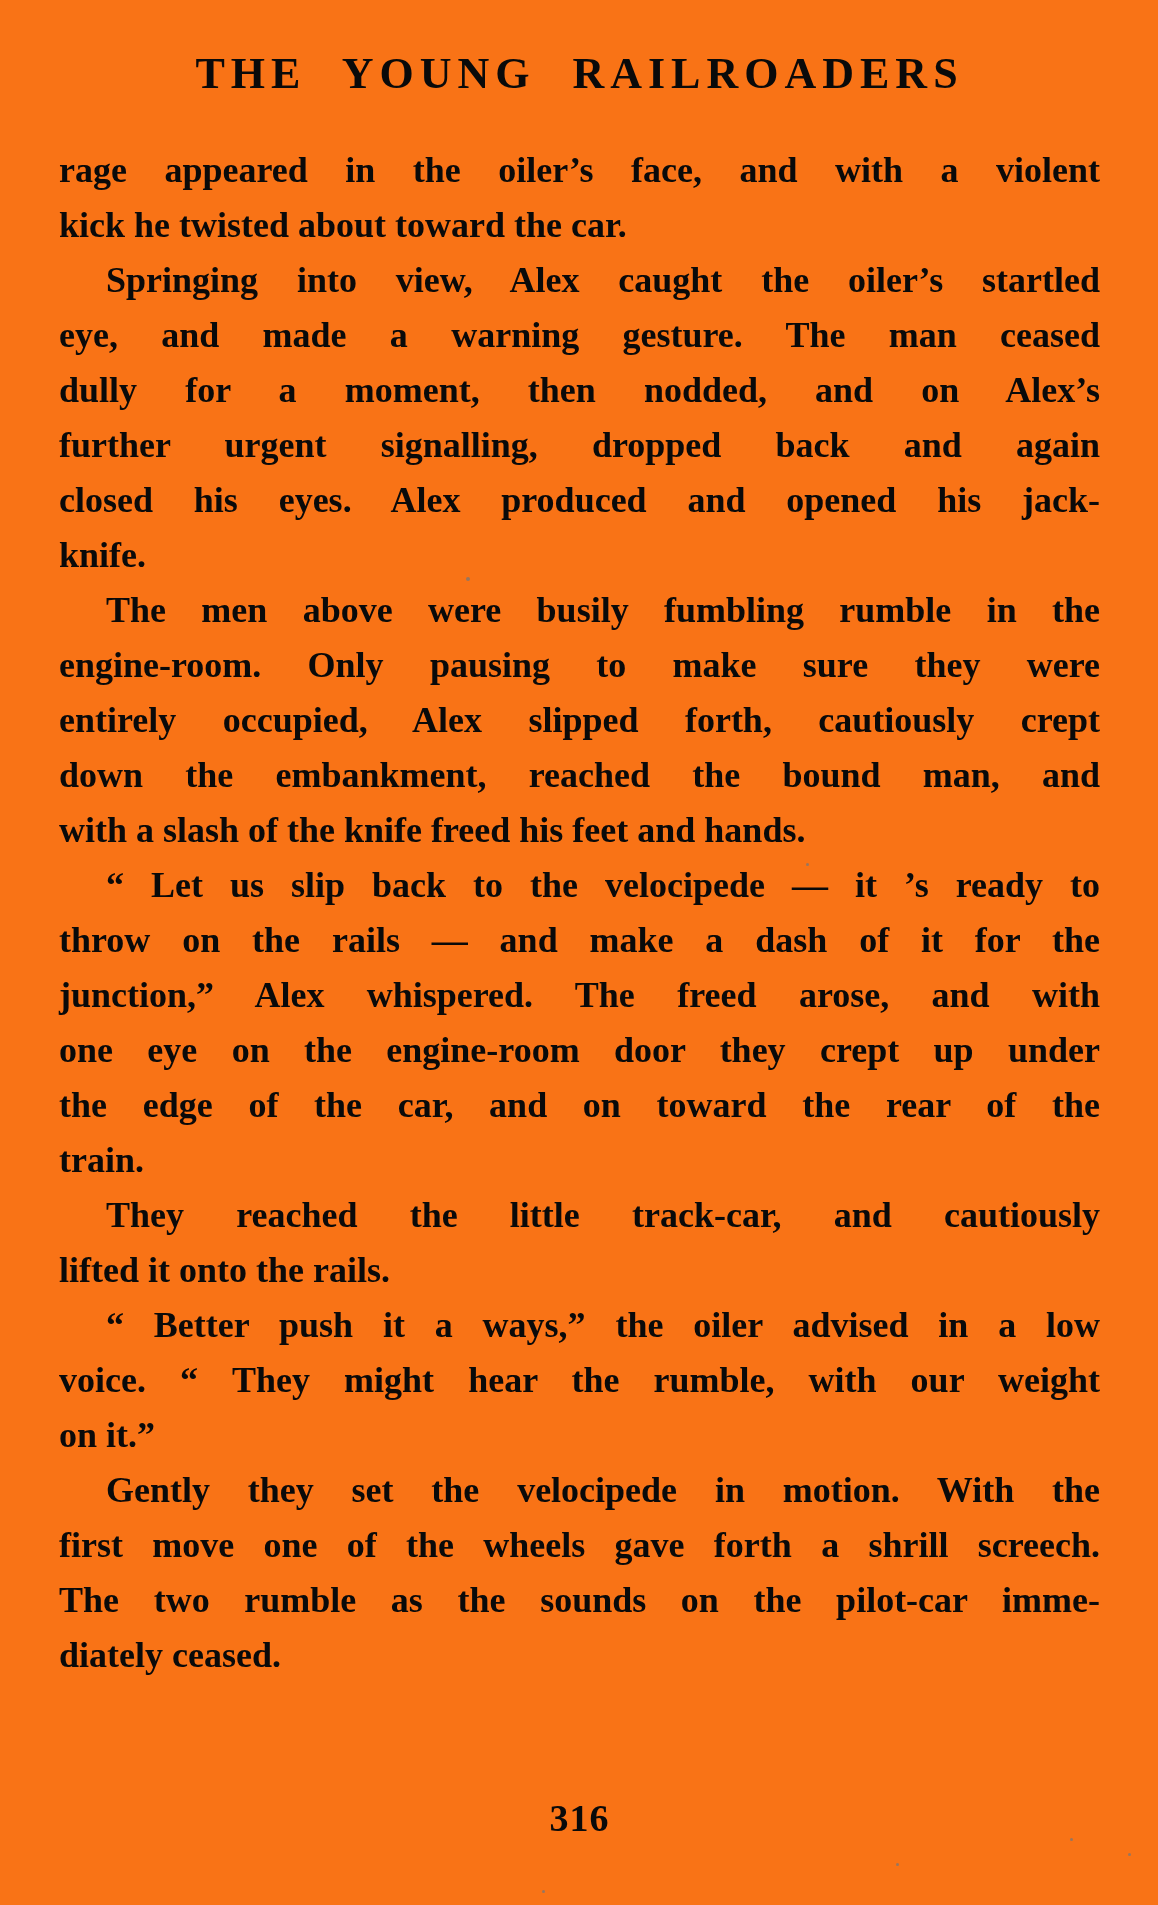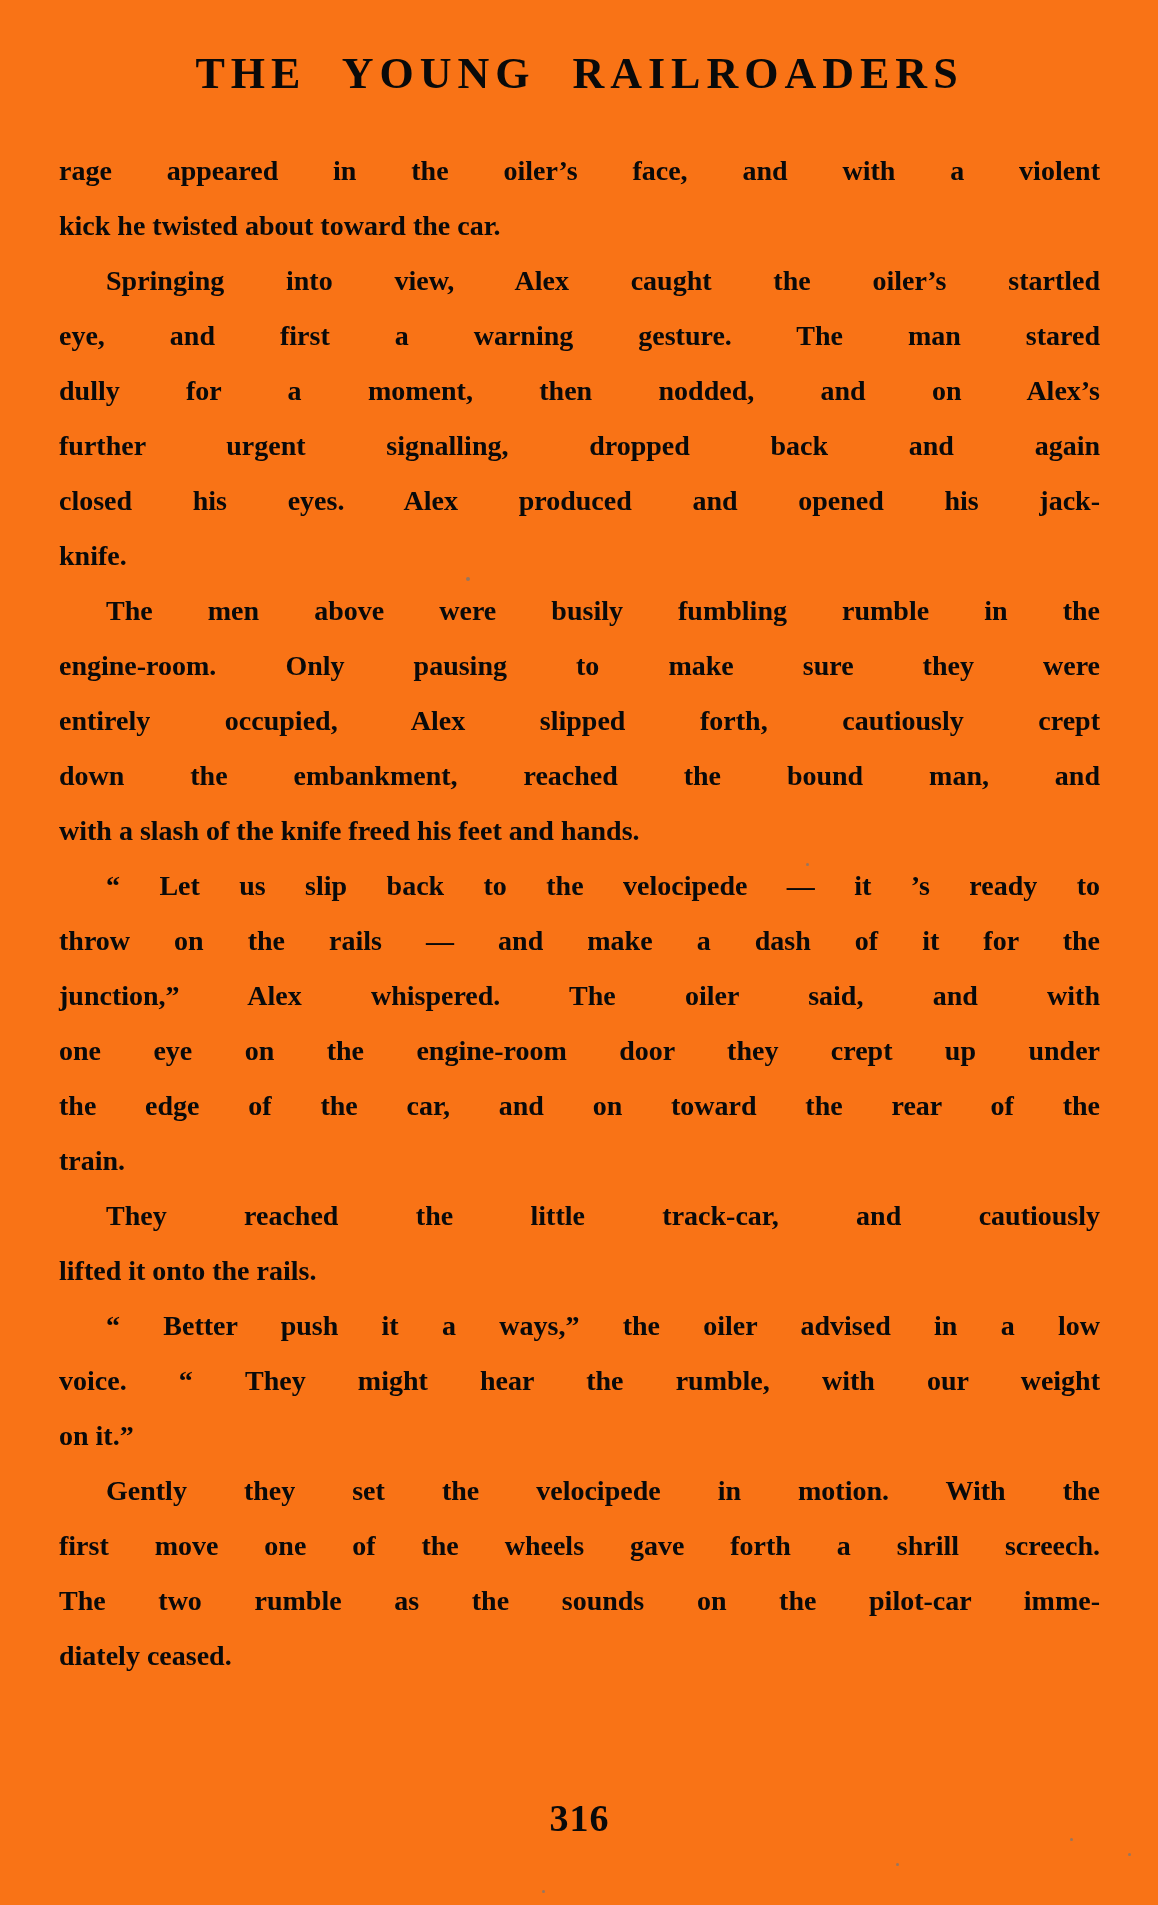--- a/index.html
+++ b/index.html
@@ -27,21 +27,21 @@
     letter-spacing: 6px;
     word-spacing: 20px;
     white-space: nowrap;
     color: #0a0a0a;
   }
   .text-body {
     position: absolute;
     top: 143px;
     left: 59px;
     width: 1041px;
-    font-size: 28px;
+    font-size: 36px;
     line-height: 55px;
   }
   .paragraph {
     margin: 0;
     padding: 0;
   }
   .line {
     white-space: nowrap;
     text-align: justify;
     text-align-last: justify;
@@ -80,37 +80,37 @@
 <div class="page">
   <div class="running-head">THE YOUNG RAILROADERS</div>
 
   <div class="text-body">
       <div class="paragraph">
         <div class="line first">rage appeared in the oiler’s face, and with a violent</div>
         <div class="line last">kick he twisted about toward the car.</div>
       </div>
       <div class="paragraph indent">
         <div class="line first">Springing into view, Alex caught the oiler’s startled</div>
-        <div class="line">eye, and first a warning gesture.  The man stared</div>
+        <div class="line">eye, and made a warning gesture.  The man ceased</div>
         <div class="line">dully for a moment, then nodded, and on Alex’s</div>
         <div class="line">further urgent signalling, dropped back and again</div>
         <div class="line">closed his eyes.  Alex produced and opened his jack-</div>
         <div class="line last">knife.</div>
       </div>
       <div class="paragraph indent">
         <div class="line first">The men above were busily fumbling rumble in the</div>
         <div class="line">engine-room.  Only pausing to make sure they were</div>
         <div class="line">entirely occupied, Alex slipped forth, cautiously crept</div>
         <div class="line">down the embankment, reached the bound man, and</div>
         <div class="line last">with a slash of the knife freed his feet and hands.</div>
       </div>
       <div class="paragraph indent">
         <div class="line first">“&nbsp;Let us slip back to the velocipede — it ’s ready to</div>
         <div class="line">throw on the rails — and make a dash of it for the</div>
-        <div class="line">junction,” Alex whispered.  The oiler said, and with</div>
+        <div class="line">junction,” Alex whispered.  The freed arose, and with</div>
         <div class="line">one eye on the engine-room door they crept up under</div>
         <div class="line">the edge of the car, and on toward the rear of the</div>
         <div class="line last">train.</div>
       </div>
       <div class="paragraph indent">
         <div class="line first">They reached the little track-car, and cautiously</div>
         <div class="line last">lifted it onto the rails.</div>
       </div>
       <div class="paragraph indent">
         <div class="line first">“&nbsp;Better push it a ways,” the oiler advised in a low</div>

